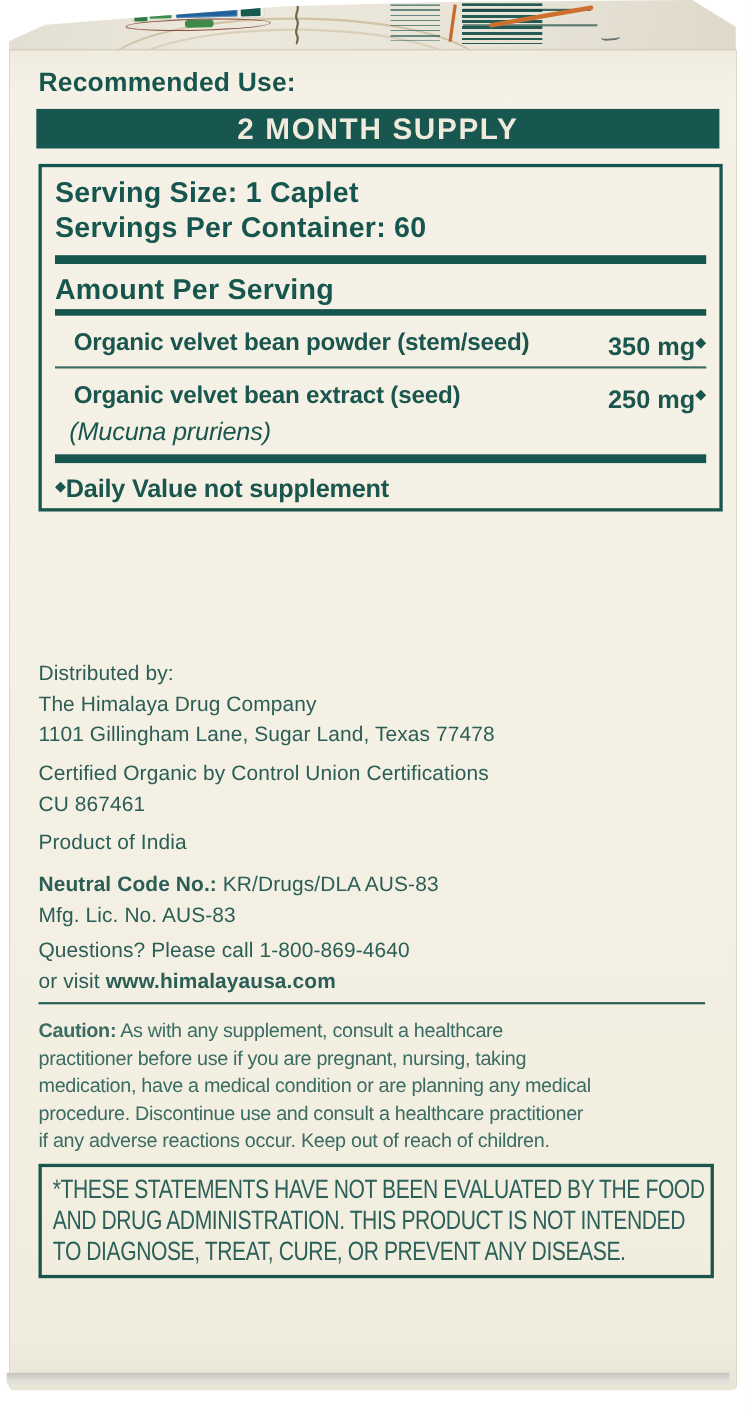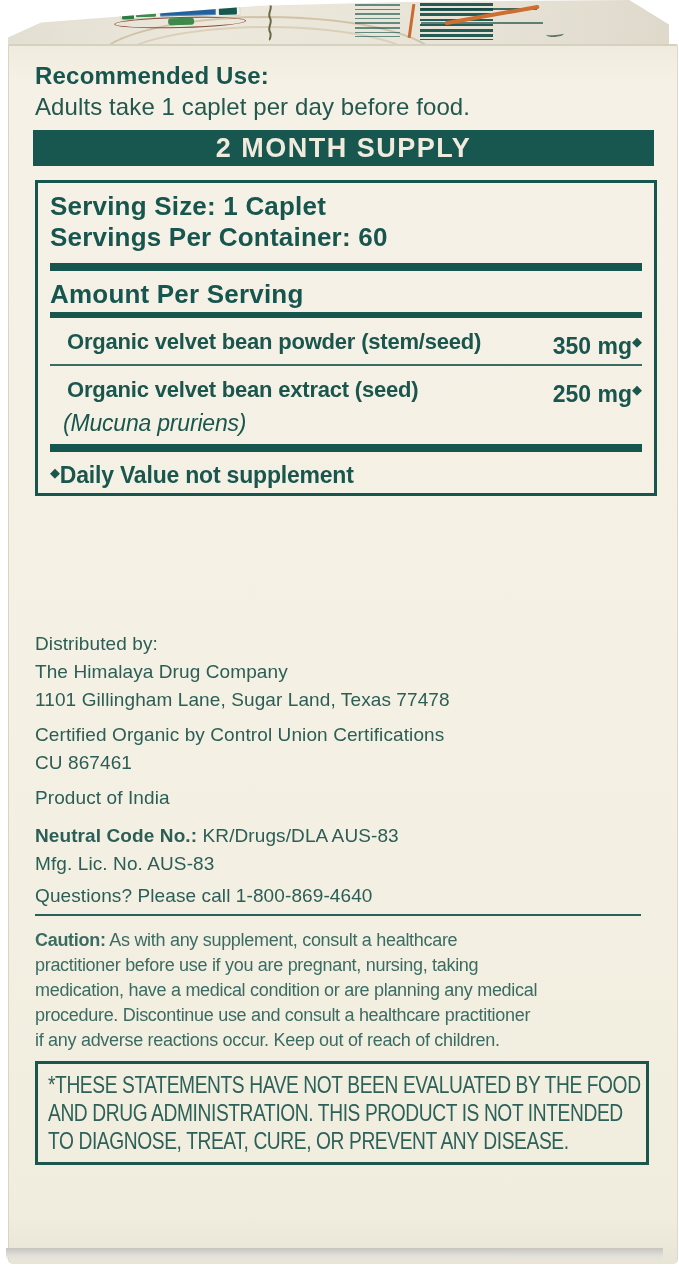--- a/index.html
+++ b/index.html
@@ -10,21 +10,21 @@
     -webkit-font-smoothing:antialiased;
   }
   
   .flap{
     position:absolute;left:8px;top:0;width:661px;height:47px;overflow:hidden;
     background:linear-gradient(100deg,#e2ded1,#ece8db 30%,#e7e3d6 70%,#ded9cb);
     clip-path:polygon(0 80%,5% 48%,38% 12%,60% 4%,94% 0,100% 52%,100% 100%,0 100%);
   }
   .face{
     position:absolute;left:8px;top:44px;width:611px;height:1204px;
-    padding:14px 31px 0 26px;overflow:hidden;
+    padding:14px 23px 0 26px;overflow:hidden;
     background:linear-gradient(180deg,#efebdd 0,#f5f1e6 3%,#f4f0e4 55%,#f1edde 96%,#e9e5d6 100%);
     border-left:1px solid #d9d4c6;border-right:1px solid #ddd8ca;
     border-top:2px solid #d6d0c1;
     border-radius:2px 2px 5px 5px;
   }
   .box-shadow-band{
     position:absolute;left:6px;top:1248px;width:657px;height:14px;
     background:linear-gradient(180deg,#c7c4be,#e2e0db 55%,rgba(255,255,255,0));
     border-radius:0 0 6px 6px;
   }
@@ -118,21 +118,20 @@
   <div class="print-lines print-dense"></div>
   <div class="thin-rule-a"></div>
   <div class="thin-rule-b"></div>
   <div class="orange-diag"></div>
   <div class="tiny-mark"></div>
 </div>
 
 <div class="face">
 
   <div class="usage-heading">Recommended Use:</div>
-  <div class="usage-text">Adults take 1 caplet per day before food.</div>
 
   <div class="banner">
     <span>2 MONTH SUPPLY</span>
   </div>
 
   <div class="sf-panel">
     <div class="sf-serving first">Serving Size: 1 Caplet</div>
     <div class="sf-serving">Servings Per Container: 60</div>
     <div class="sf-bar"></div>
     <div class="sf-amount-heading">Amount Per Serving</div>
@@ -168,20 +167,21 @@
     <div>Product of India</div>
   </div>
 
   <div class="addr b4">
     <div><span class="bold">Neutral Code No.:</span><span> KR/Drugs/DLA AUS-83</span></div>
     <div>Mfg. Lic. No. AUS-83</div>
   </div>
 
   <div class="addr b5">
     <div>Questions? Please call 1-800-869-4640</div>
+    <div><span>or visit </span><span class="bold">www.himalayausa.com</span></div>
   </div>
 
   <div class="pre-caution-rule"></div>
 
   <div class="caution">
     <div><span class="bold">Caution:</span><span> As with any supplement, consult a healthcare</span></div>
     <div>practitioner before use if you are pregnant, nursing, taking</div>
     <div>medication, have a medical condition or are planning any medical</div>
     <div>procedure. Discontinue use and consult a healthcare practitioner</div>
     <div>if any adverse reactions occur. Keep out of reach of children.</div>

